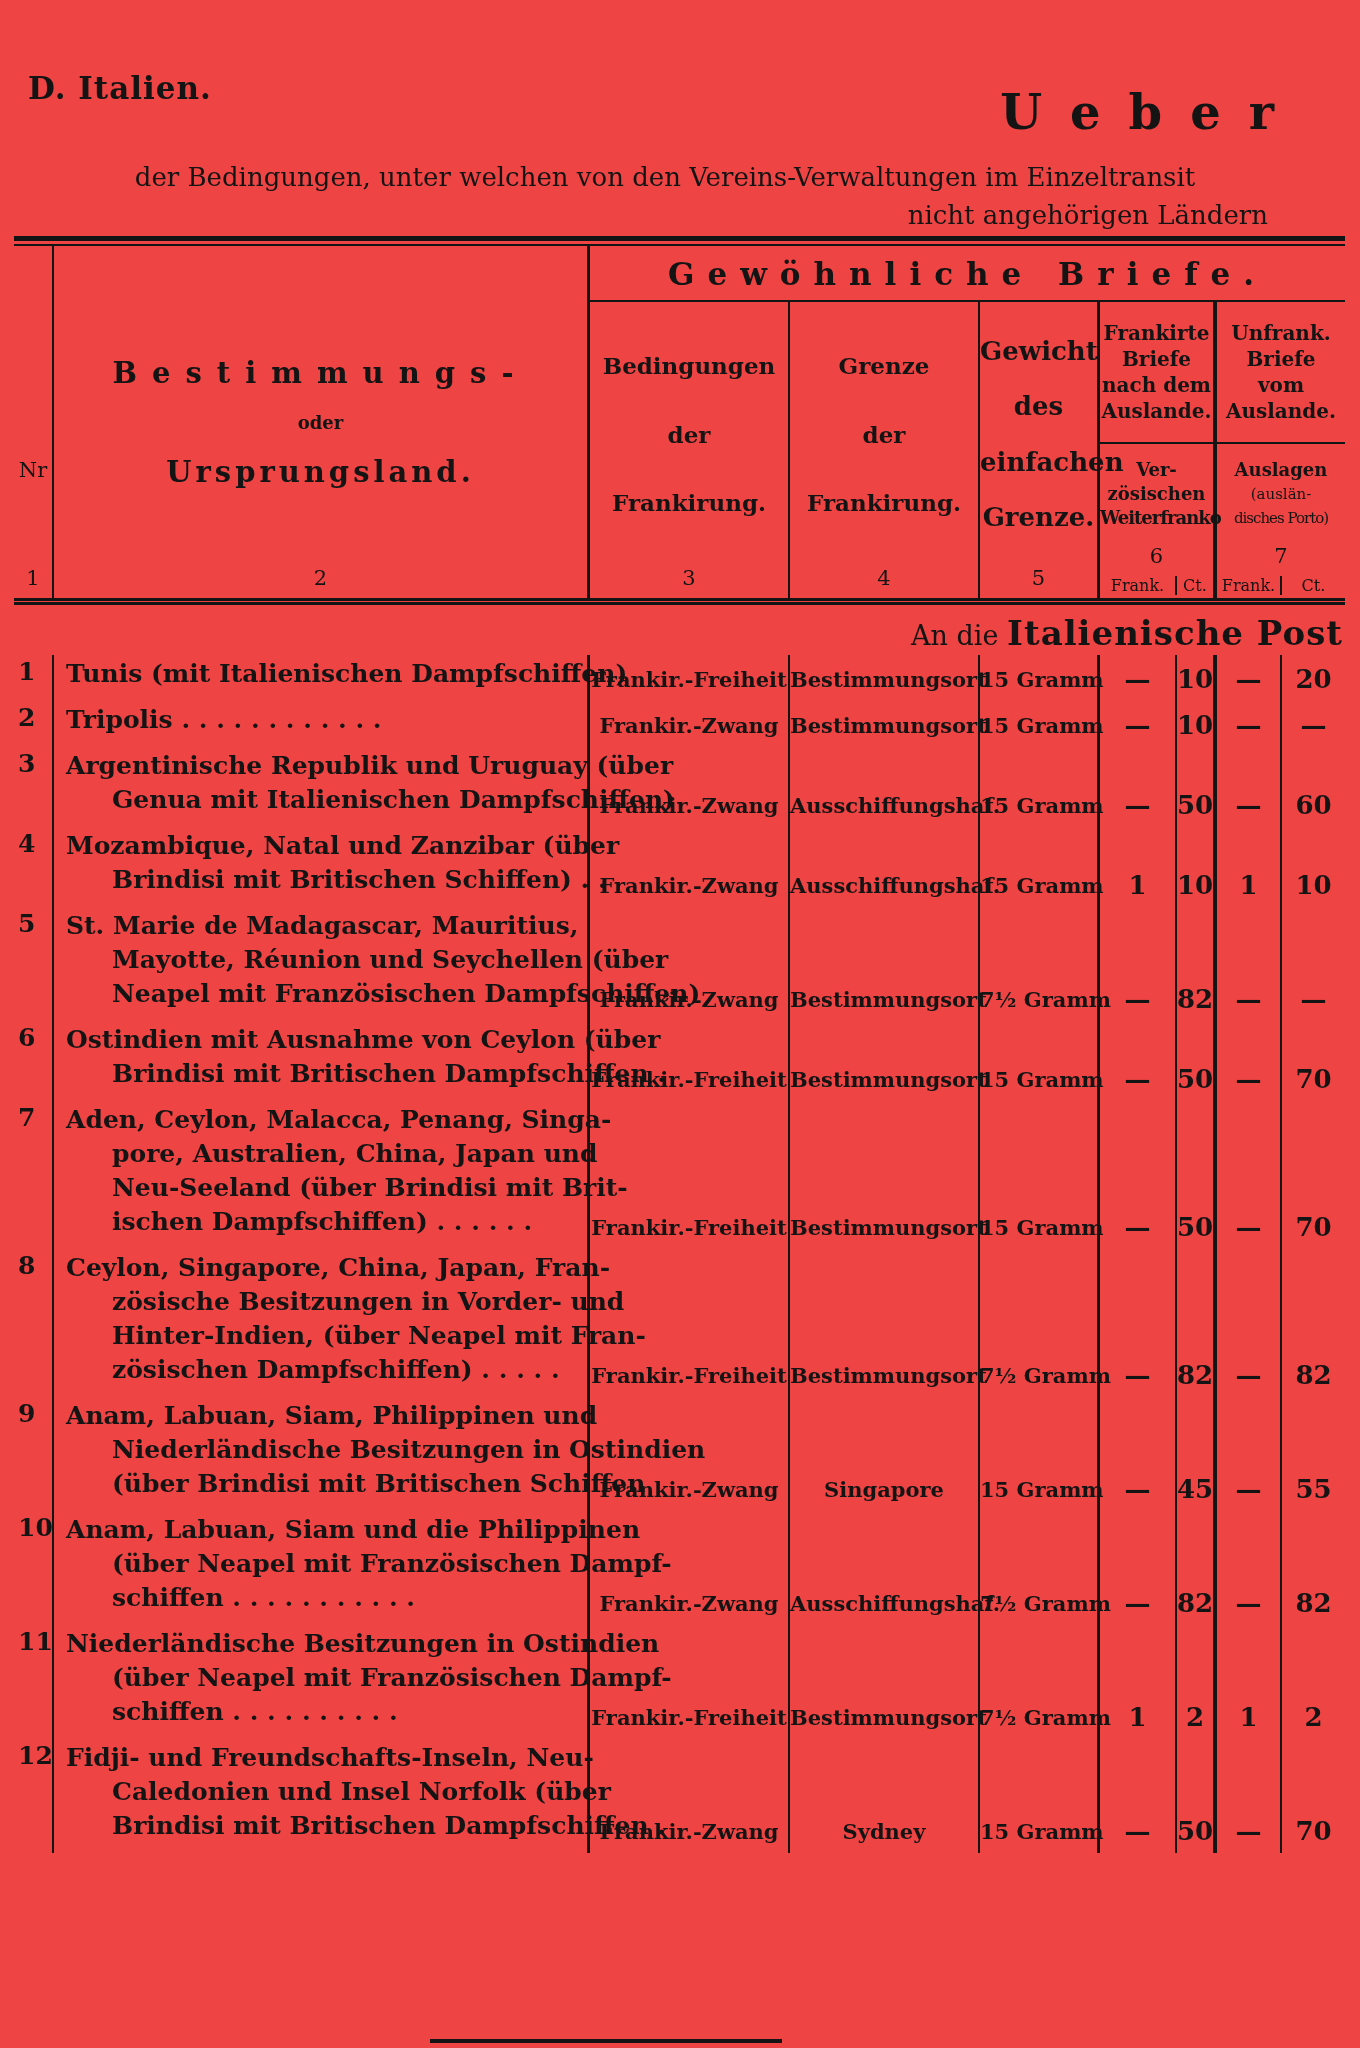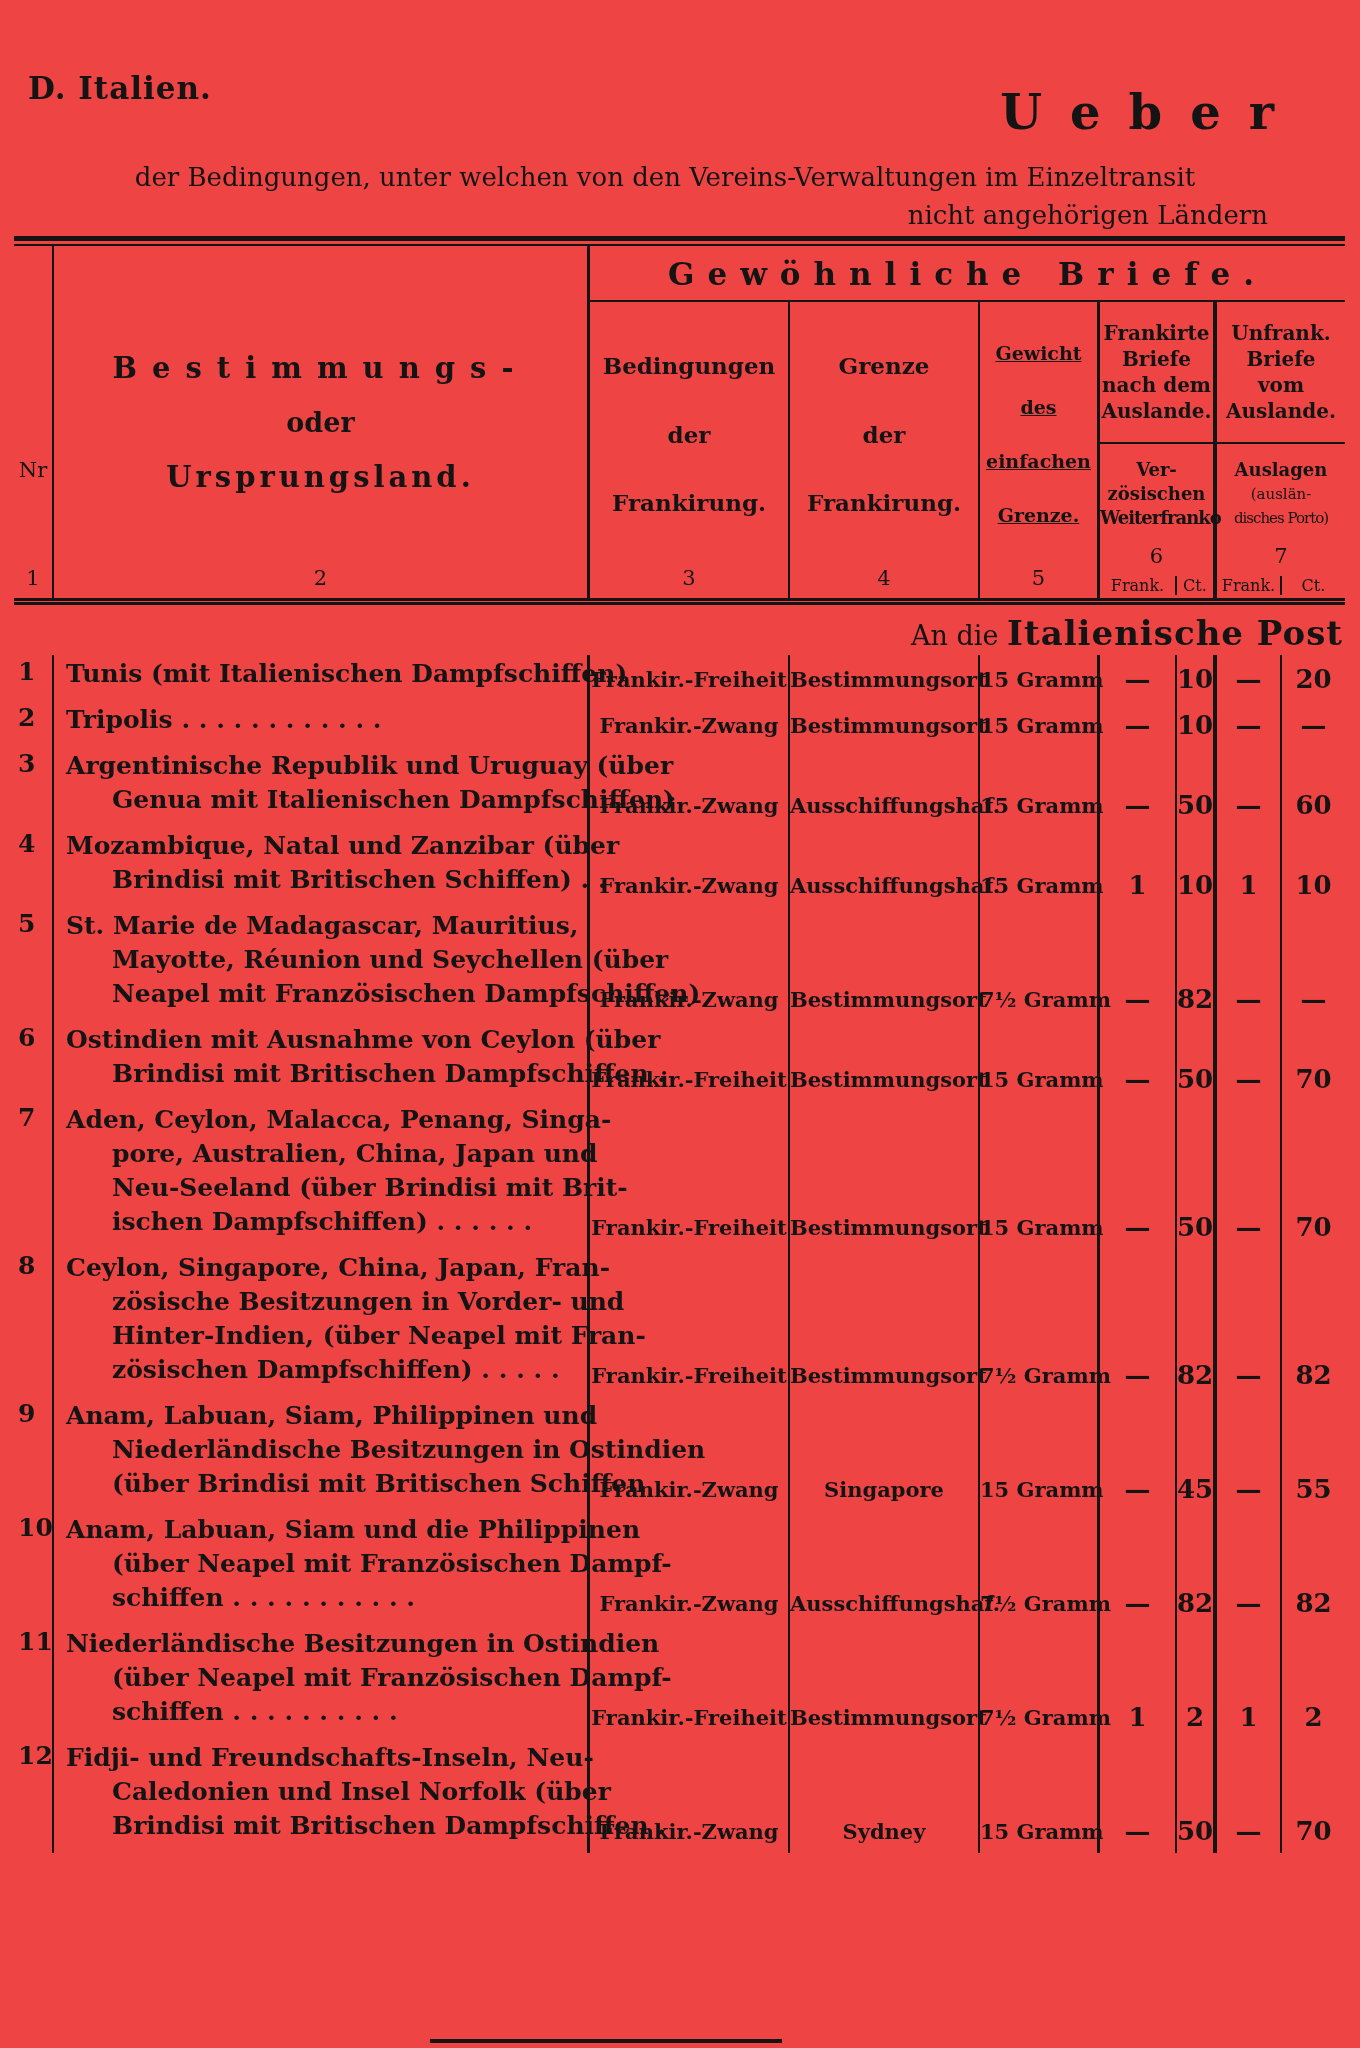--- a/index.html
+++ b/index.html
@@ -29,29 +29,29 @@
   .thead{display:flex; height:352px; align-items:stretch;}
   .hcol{display:flex; flex-direction:column;}
   .b-r2{border-right:2px solid #141414;}
   .b-r3{border-right:3px solid #141414;}
   .b-r4{border-right:4px solid #141414;}
   .hcol-nr{justify-content:flex-end; align-items:center; font-size:21px;gap:6px;}
   .hcol-nr .nr-label{margin-bottom:78px;}
   .hcol-country{justify-content:flex-end; align-items:center; text-align:center;}
   .hcol-country .lines{flex:1; display:flex; flex-direction:column; justify-content:center; gap:22px; padding-top:32px;}
   .hcol-country .lines div:nth-child(1){font-size:29px; font-weight:bold; letter-spacing:15px;}
-  .hcol-country .lines div:nth-child(2){font-size:27px; font-weight:bold;}
+  .hcol-country .lines div:nth-child(2){font-size:18px; font-weight:bold;}
   .hcol-country .lines div:nth-child(3){font-size:29px; font-weight:bold; letter-spacing:4px;}
   .hright{flex:1; display:flex; flex-direction:column;}
   .group-title{height:56px; border-bottom:2px solid #141414; text-align:center;
     font-size:31px; font-weight:bold; letter-spacing:13px; padding-top:10px; white-space:nowrap;}
   .hcols{flex:1; display:flex; align-items:stretch;}
   .hsimple .lines{flex:1; display:flex; flex-direction:column; justify-content:space-evenly; text-align:center;
     font-size:23px; font-weight:bold; padding:8px 0;}
-  .hcol-gew .lines{font-size:19px;text-decoration:underline;}
+  .hcol-gew .lines{font-size:26px;}
   .colnum{height:32px; text-align:center; font-size:21px;}
   .hcomp .toplab{height:142px; border-bottom:2px solid #141414; display:flex; flex-direction:column;
     justify-content:center; text-align:center; font-size:20px; font-weight:bold; line-height:26px;}
   .hcomp .midlab{flex:1; display:flex; flex-direction:column; justify-content:center; text-align:center;
     font-size:18px; font-weight:bold; line-height:24px;}
   .hcol-c7 .midlab div:nth-child(2), .hcol-c7 .midlab div:nth-child(3){font-size:15px; font-weight:normal;}
   .hcomp .midlab div:nth-child(3){letter-spacing:-1px;}
   .hcomp .colnum{height:24px;}
   .franc-ct{height:30px; display:flex; font-size:16px; align-items:flex-end; padding-bottom:3px; text-align:center;}
   .fc-f6{width:77px; border-right:2px solid #141414;}

